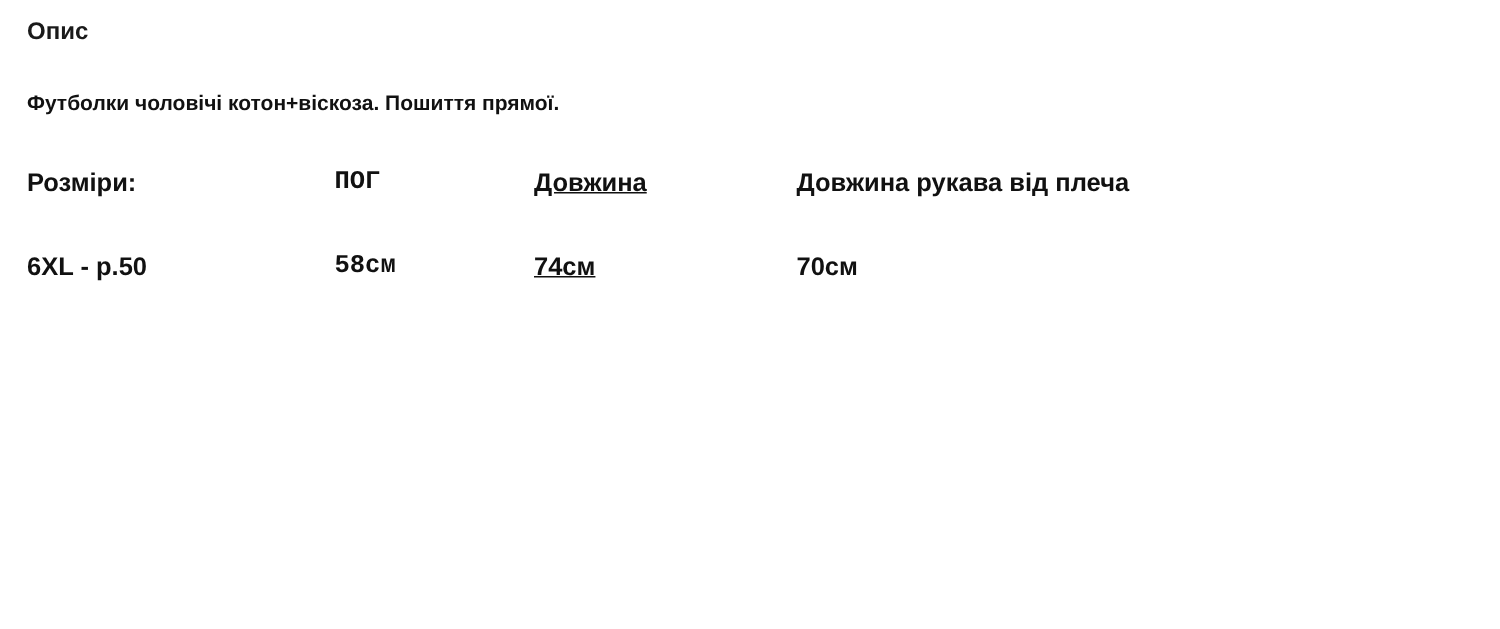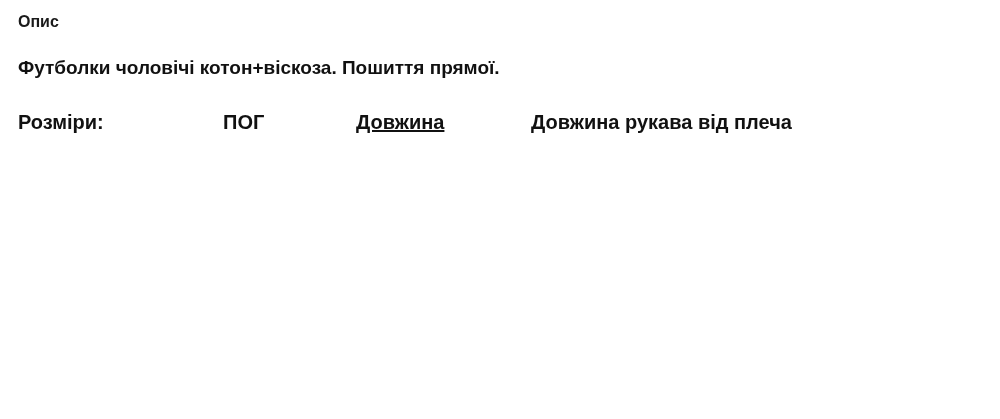--- a/index.html
+++ b/index.html
@@ -22,43 +22,43 @@
     padding: 12px 0 0 18px;
   }
   .section-title {
     font-size: 16px;
     font-weight: bold;
     line-height: 20px;
     margin: 0 0 22px 0;
     color: #1a1a1a;
   }
   .para {
-    font-size: 19px;
+    font-size: 14px;
     font-weight: bold;
     line-height: 28px;
     margin: 0 0 26px 0;
     white-space: nowrap;
     color: #111111;
   }
   .spec-table {
     border-collapse: collapse;
     table-layout: fixed;
     margin-top: 2px;
   }
   .spec-table td {
-    font-size: 20px;
+    font-size: 17px;
     font-weight: bold;
     line-height: 28px;
     padding: 0 0 26px 0;
     vertical-align: top;
     color: #111111;
     white-space: nowrap;
   }
   .col-label { width: 205px; }
-  .col-pog   { width: 133px; }
+  .col-pog   { width: 133px; font-family: Liberation Mono, monospace; }
   .col-len   { width: 175px; text-decoration: underline; }
   .col-sleeve{ width: 400px; }
   .head-row td { padding-bottom: 28px; }
 </style>
 </head>
 <body>
 
 <div class="page">
 
   <h2 class="section-title">Опис</h2>
@@ -66,16 +66,22 @@
   <p class="para">Футболки чоловічі котон+віскоза. Пошиття прямої.</p>
 
   <table class="spec-table">
     <tbody>
       <tr class="head-row">
         <td class="col-label">Розміри:</td>
         <td class="col-pog">ПОГ</td>
         <td class="col-len">Довжина</td>
         <td class="col-sleeve">Довжина рукава від плеча</td>
       </tr>
+      <tr>
+        <td class="col-label">6XL - р.50</td>
+        <td class="col-pog">58см</td>
+        <td class="col-len">74см</td>
+        <td class="col-sleeve">70см</td>
+      </tr>
     </tbody>
   </table>
 
 </div>
 
 </body></html>

